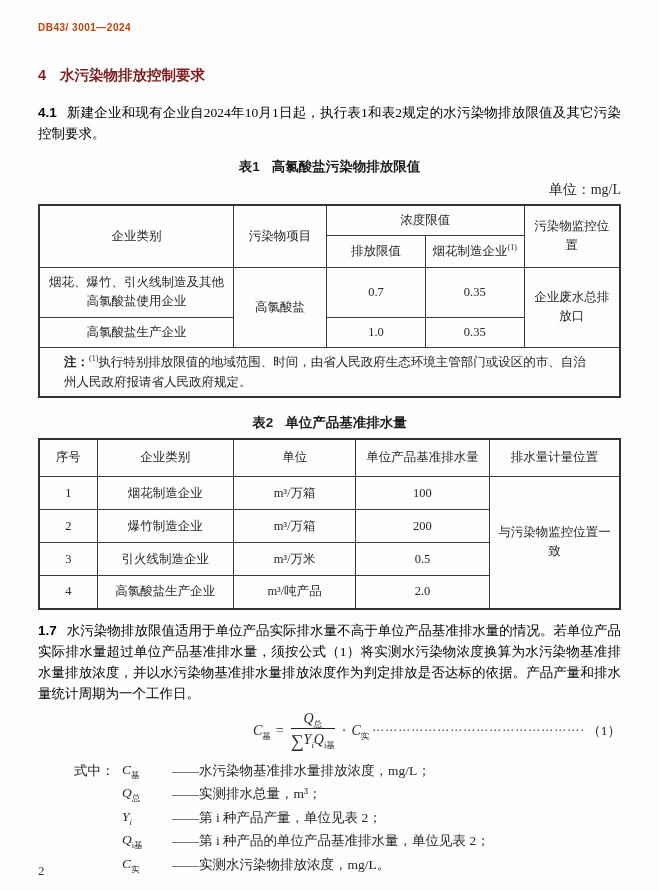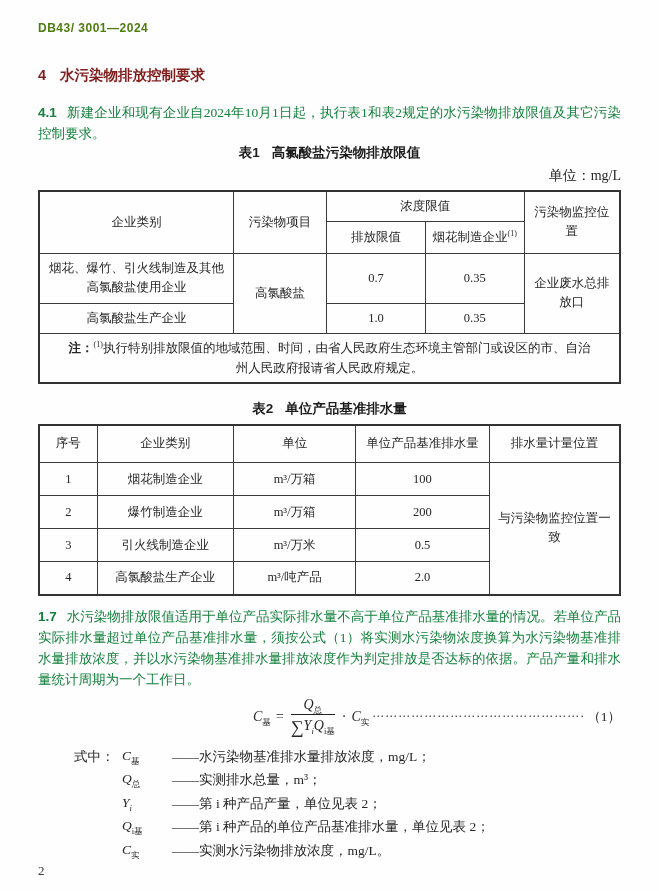--- a/index.html
+++ b/index.html
@@ -13,48 +13,48 @@
     position: relative;
     width: 659px;
     height: 891px;
     padding: 20px 38px 0 38px;
     background: #fefefe;
     overflow: hidden;
   }
   .doc-header {
     font-family: "Liberation Sans", "DejaVu Sans", sans-serif;
     font-weight: 600;
-    font-size: 12px;
+    font-size: 10px;
     letter-spacing: 0.5px;
     line-height: 16px;
-    color: #4d7c0f;
+    color: #c2410c;
   }
   .section-heading {
     margin-top: 30px;
     font-family: "Liberation Sans", "DejaVu Sans", sans-serif;
     font-weight: bold;
     font-size: 14.5px;
     line-height: 18px;
     color: #7f1d1d;
   }
   .section-heading .sec-num { margin-right: 14px; }
   .para {
     margin-top: 18px;
     font-size: 13.5px;
     line-height: 21px;
     text-align: justify;
-    color: #15803d;
+    color: #000000;
   }
   .para .clause-num {
     font-family: "Liberation Sans", "DejaVu Sans", sans-serif;
     font-weight: bold;
     margin-right: 10px;
   }
   .tbl-caption {
-    margin-top: 0;
+    margin-top: 14px;
     text-align: center;
     font-family: "Liberation Sans", "DejaVu Sans", sans-serif;
     font-weight: bold;
     font-size: 13.5px;
     line-height: 18px;
     color: #1d1d1d;
   }
   .tbl-caption .cap-label { margin-right: 12px; }
   .unit-note {
     margin-top: 6px;
@@ -77,21 +77,21 @@
     vertical-align: middle;
     padding: 2px 6px;
     color: #262626;
   }
   .tbl1 tr.hrow1 td { height: 30px; }
   .tbl1 tr.hrow2 td { height: 32px; }
   .tbl1 tr.brow1 td { height: 50px; }
   .tbl1 tr.brow2 td { height: 30px; }
   .tbl1 td.note-cell {
     height: 44px;
-    text-align: center;
+    text-align: left;
     padding: 4px 24px;
     line-height: 20px;
   }
   .note-label { font-family: "Liberation Sans", "DejaVu Sans", sans-serif; font-weight: bold; }
   sup.ref { font-size: 8px; vertical-align: super; line-height: 0; }
   .tbl2 { margin-top: 8px; }
   .tbl2 tr.hrow td { height: 38px; text-align: center; }
   .tbl2 tr.brow td { height: 33px; }
   .para42 { margin-top: 10px; }
   .formula-row {

